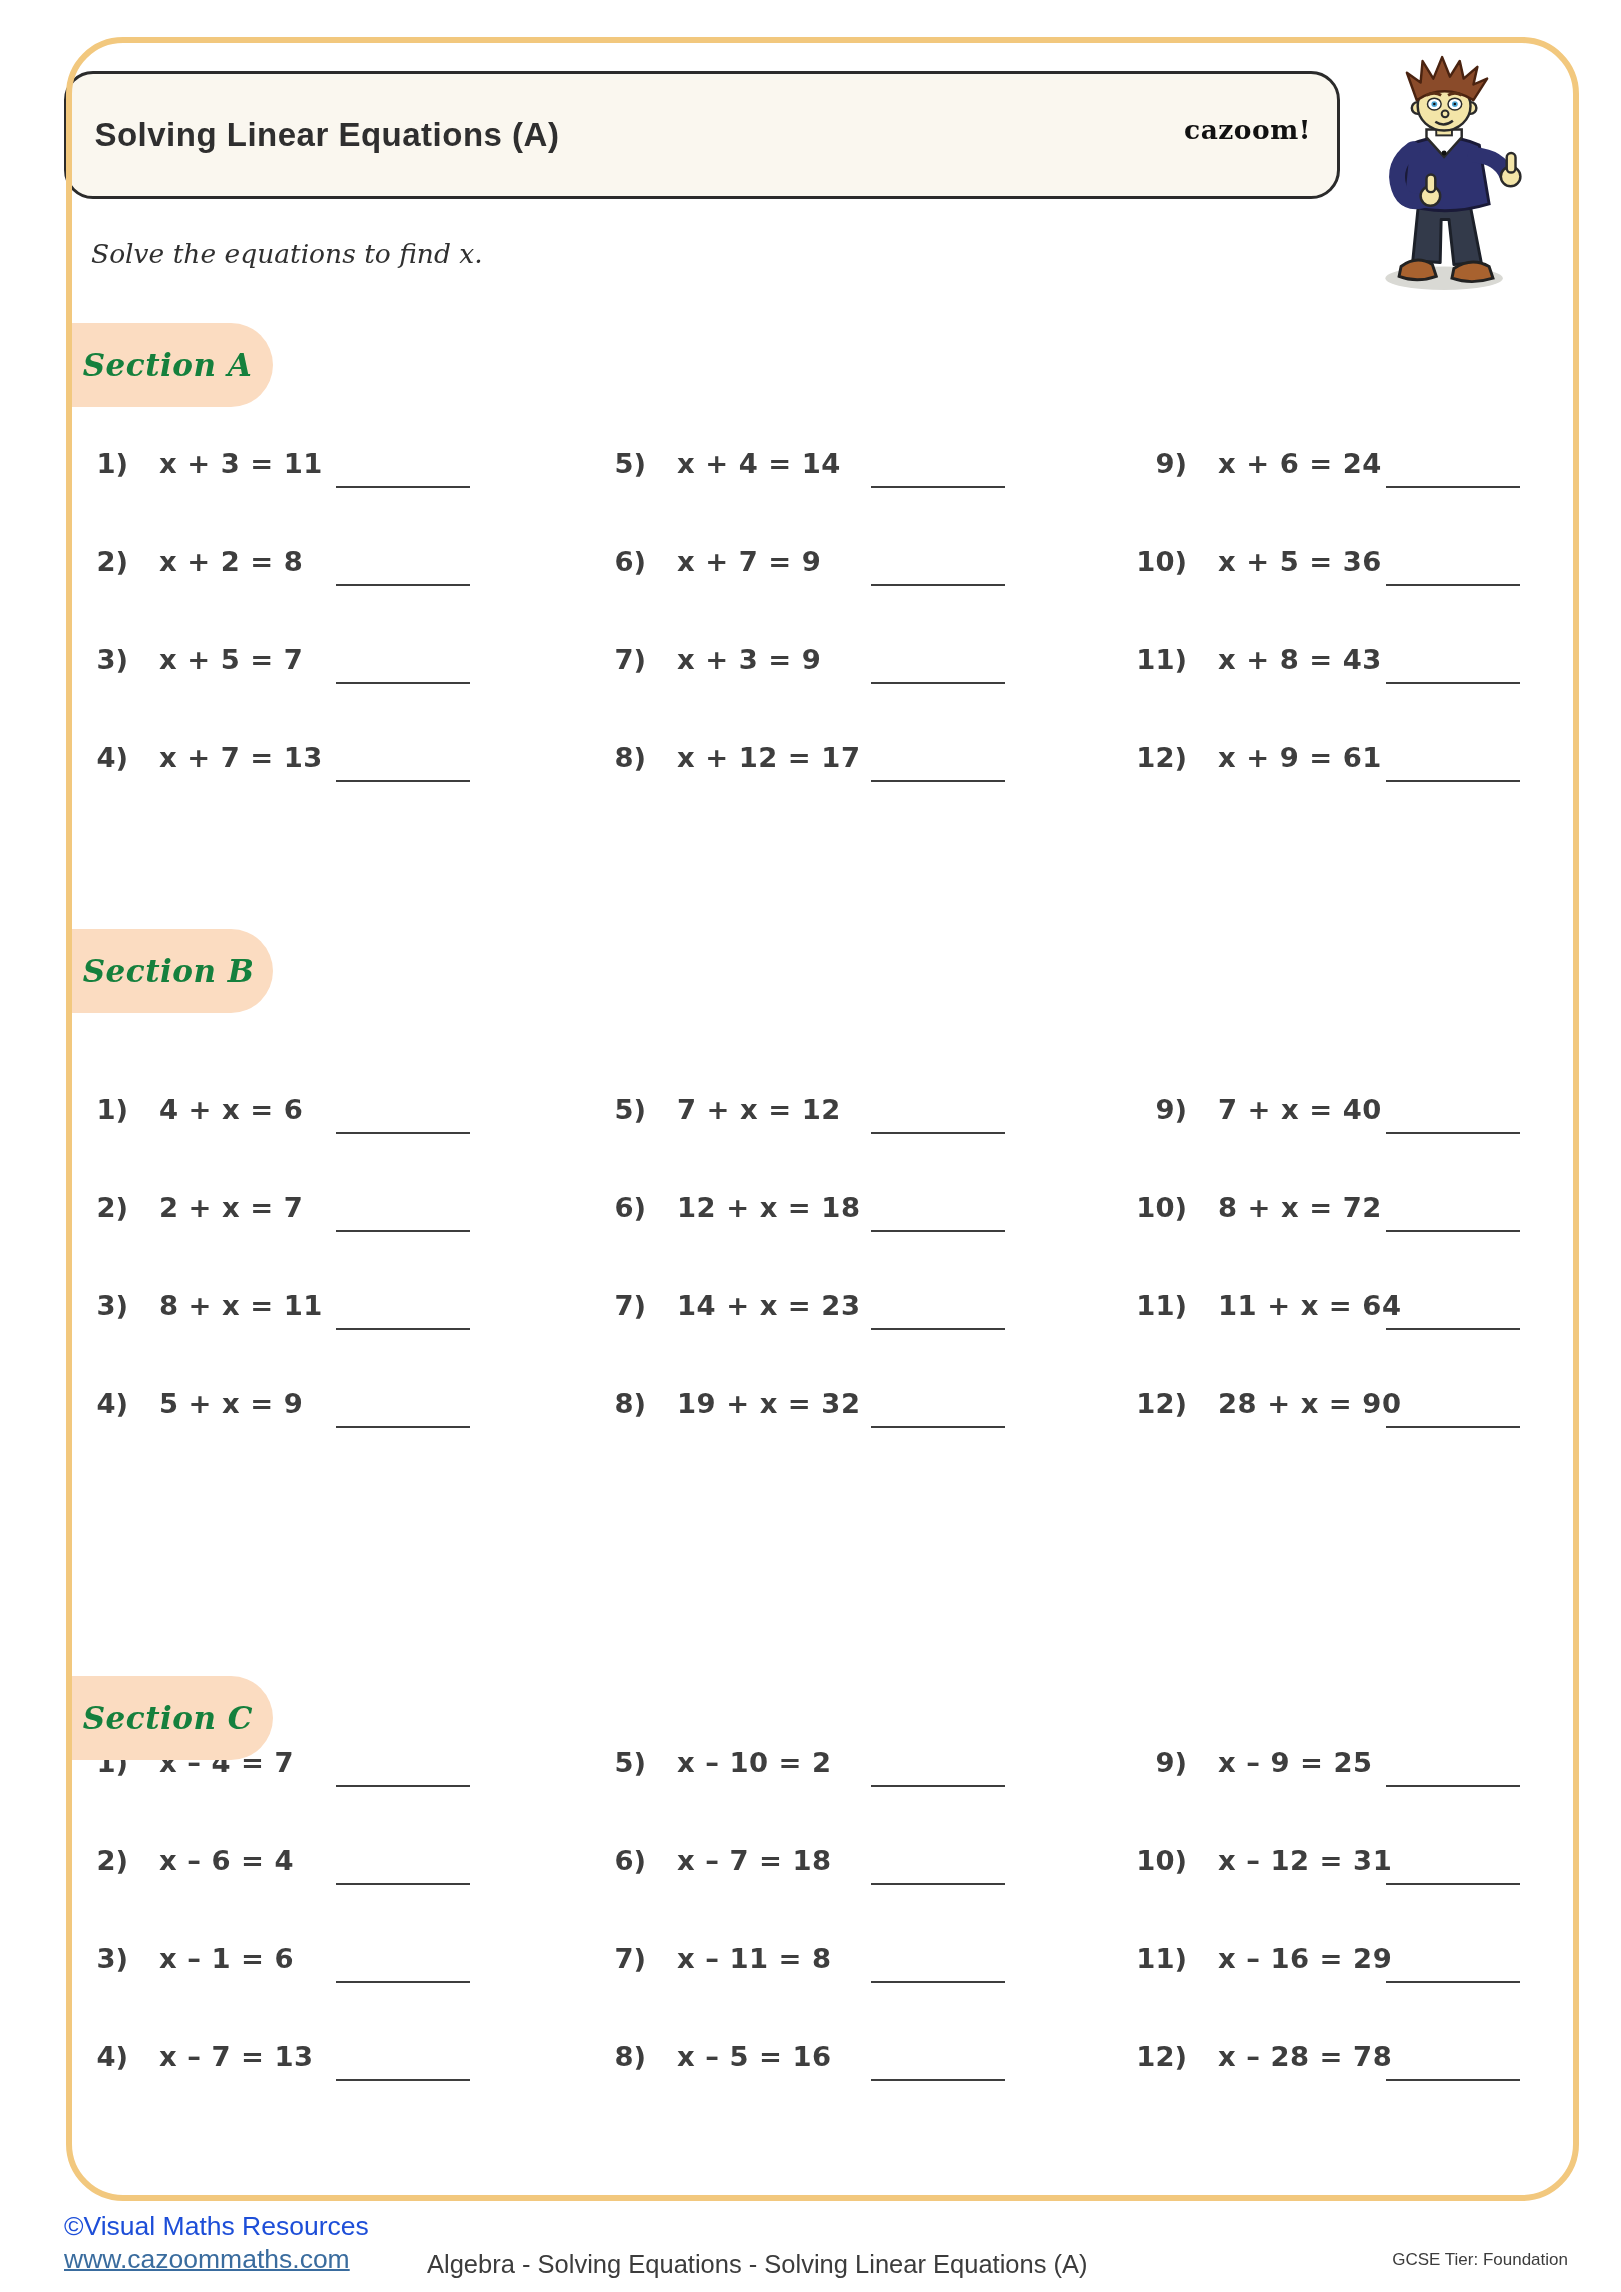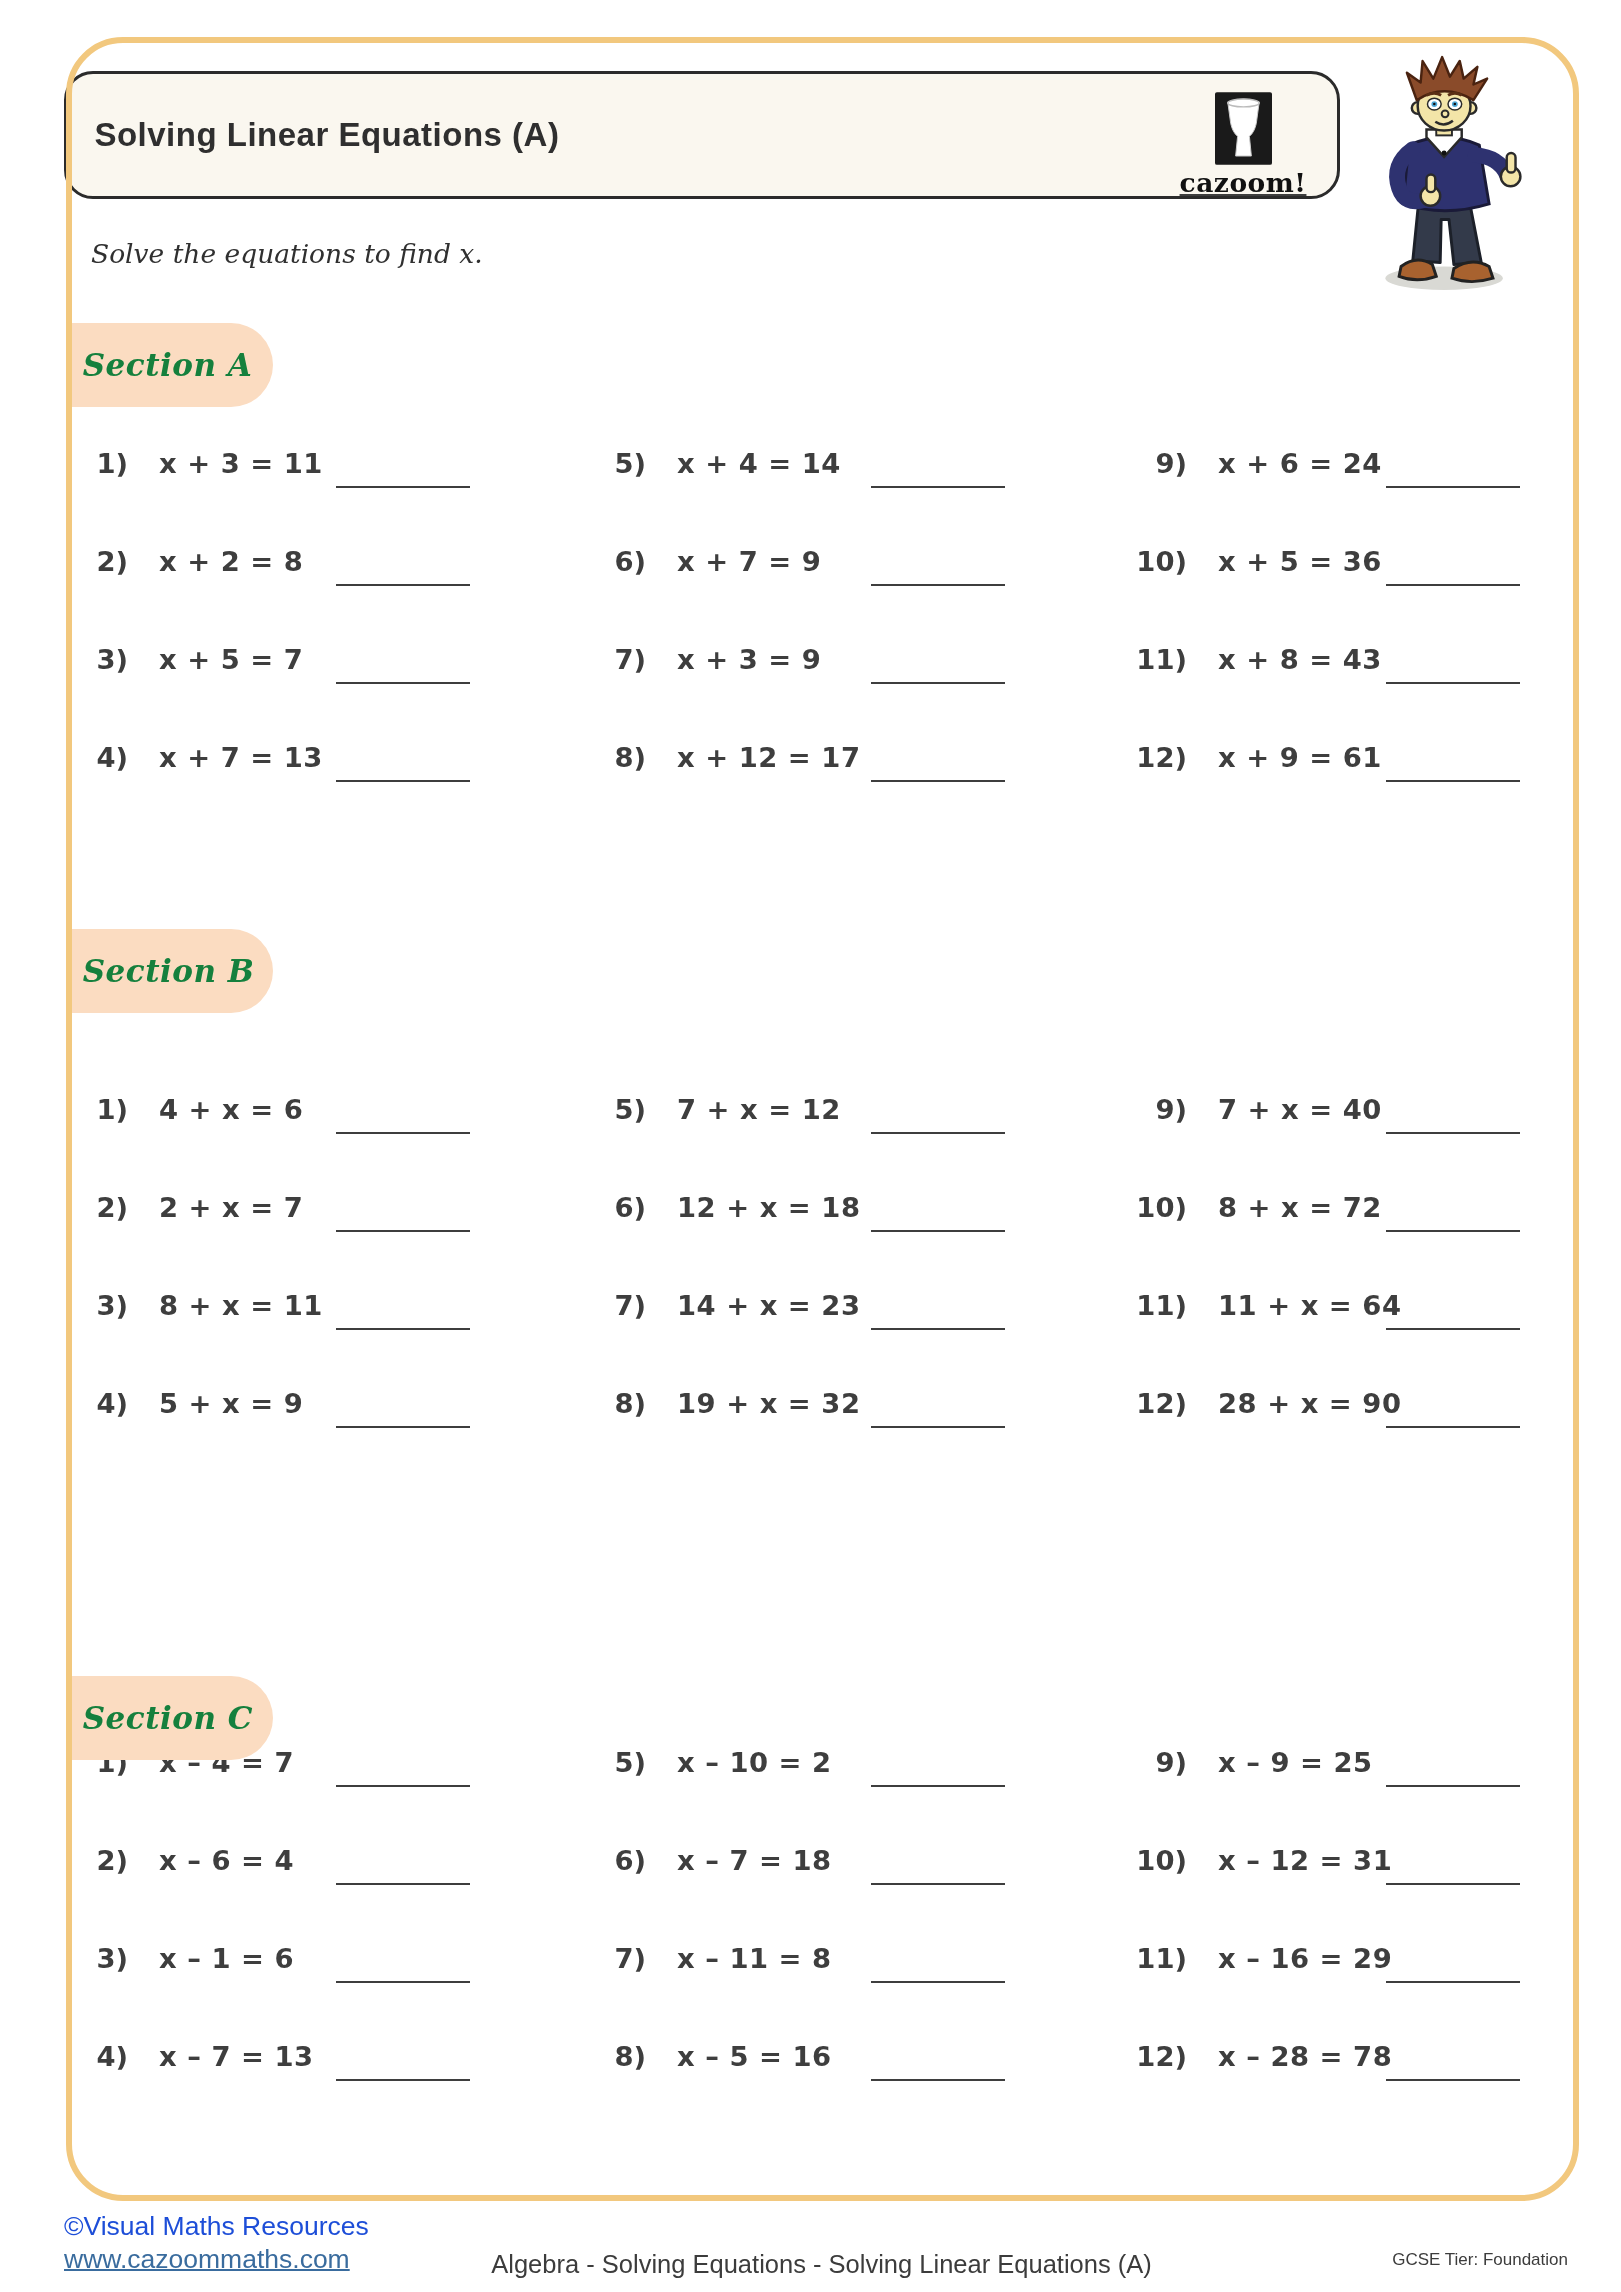--- a/index.html
+++ b/index.html
@@ -21,21 +21,21 @@
     background:#FAF7EF; border:3.9px solid #2B2B2B; border-radius:29px;
     display:flex; align-items:center; z-index:3;
   }
   #title-box h1 {
     margin-left:27.4px;
     font-size:33px; font-weight:700; color:#2F2F2F; letter-spacing:0.5px;
     font-family:"Liberation Sans", sans-serif;
   }
   .logo {
     position:absolute; right:35px; top:17.6px;
-    display:flex; flex-direction:column; align-items:center; width:118px;text-decoration:underline;
+    display:flex; flex-direction:row; align-items:center; width:118px;
   }
   .logo-text {
     font-family:"DejaVu Serif", serif; font-weight:700;
     font-size:26.5px; color:#111; margin-top:2px; letter-spacing:0.5px;
   }
   
   #mascot { position:absolute; left:1358px; top:55px; width:181px; height:240px; z-index:4; }
   
   #instruction {
     position:absolute; left:91px; top:238px;
@@ -88,21 +88,21 @@
   #footer-copyright {
     position:absolute; left:64px; top:2211px;
     font-size:26.5px; color:#1d4ed8;
   }
   #footer-link {
     position:absolute; left:64px; top:2244px;
     font-size:26.5px; color:#3A6C9E; text-decoration:underline;
     text-decoration-thickness:2px; cursor:pointer;text-align:right;
   }
   #footer-breadcrumb {
-    position:absolute; left:405px; top:2250px; width:833px; text-align:center;
+    position:absolute; left:427px; top:2250px; width:833px; 
     font-size:25.5px; color:#3C3C3C;
   }
   #footer-tier {
     position:absolute; right:53px; top:2250px;
     font-size:17px; color:#3C3C3C;
   }
 </style>
 </head>
 <body>
 

